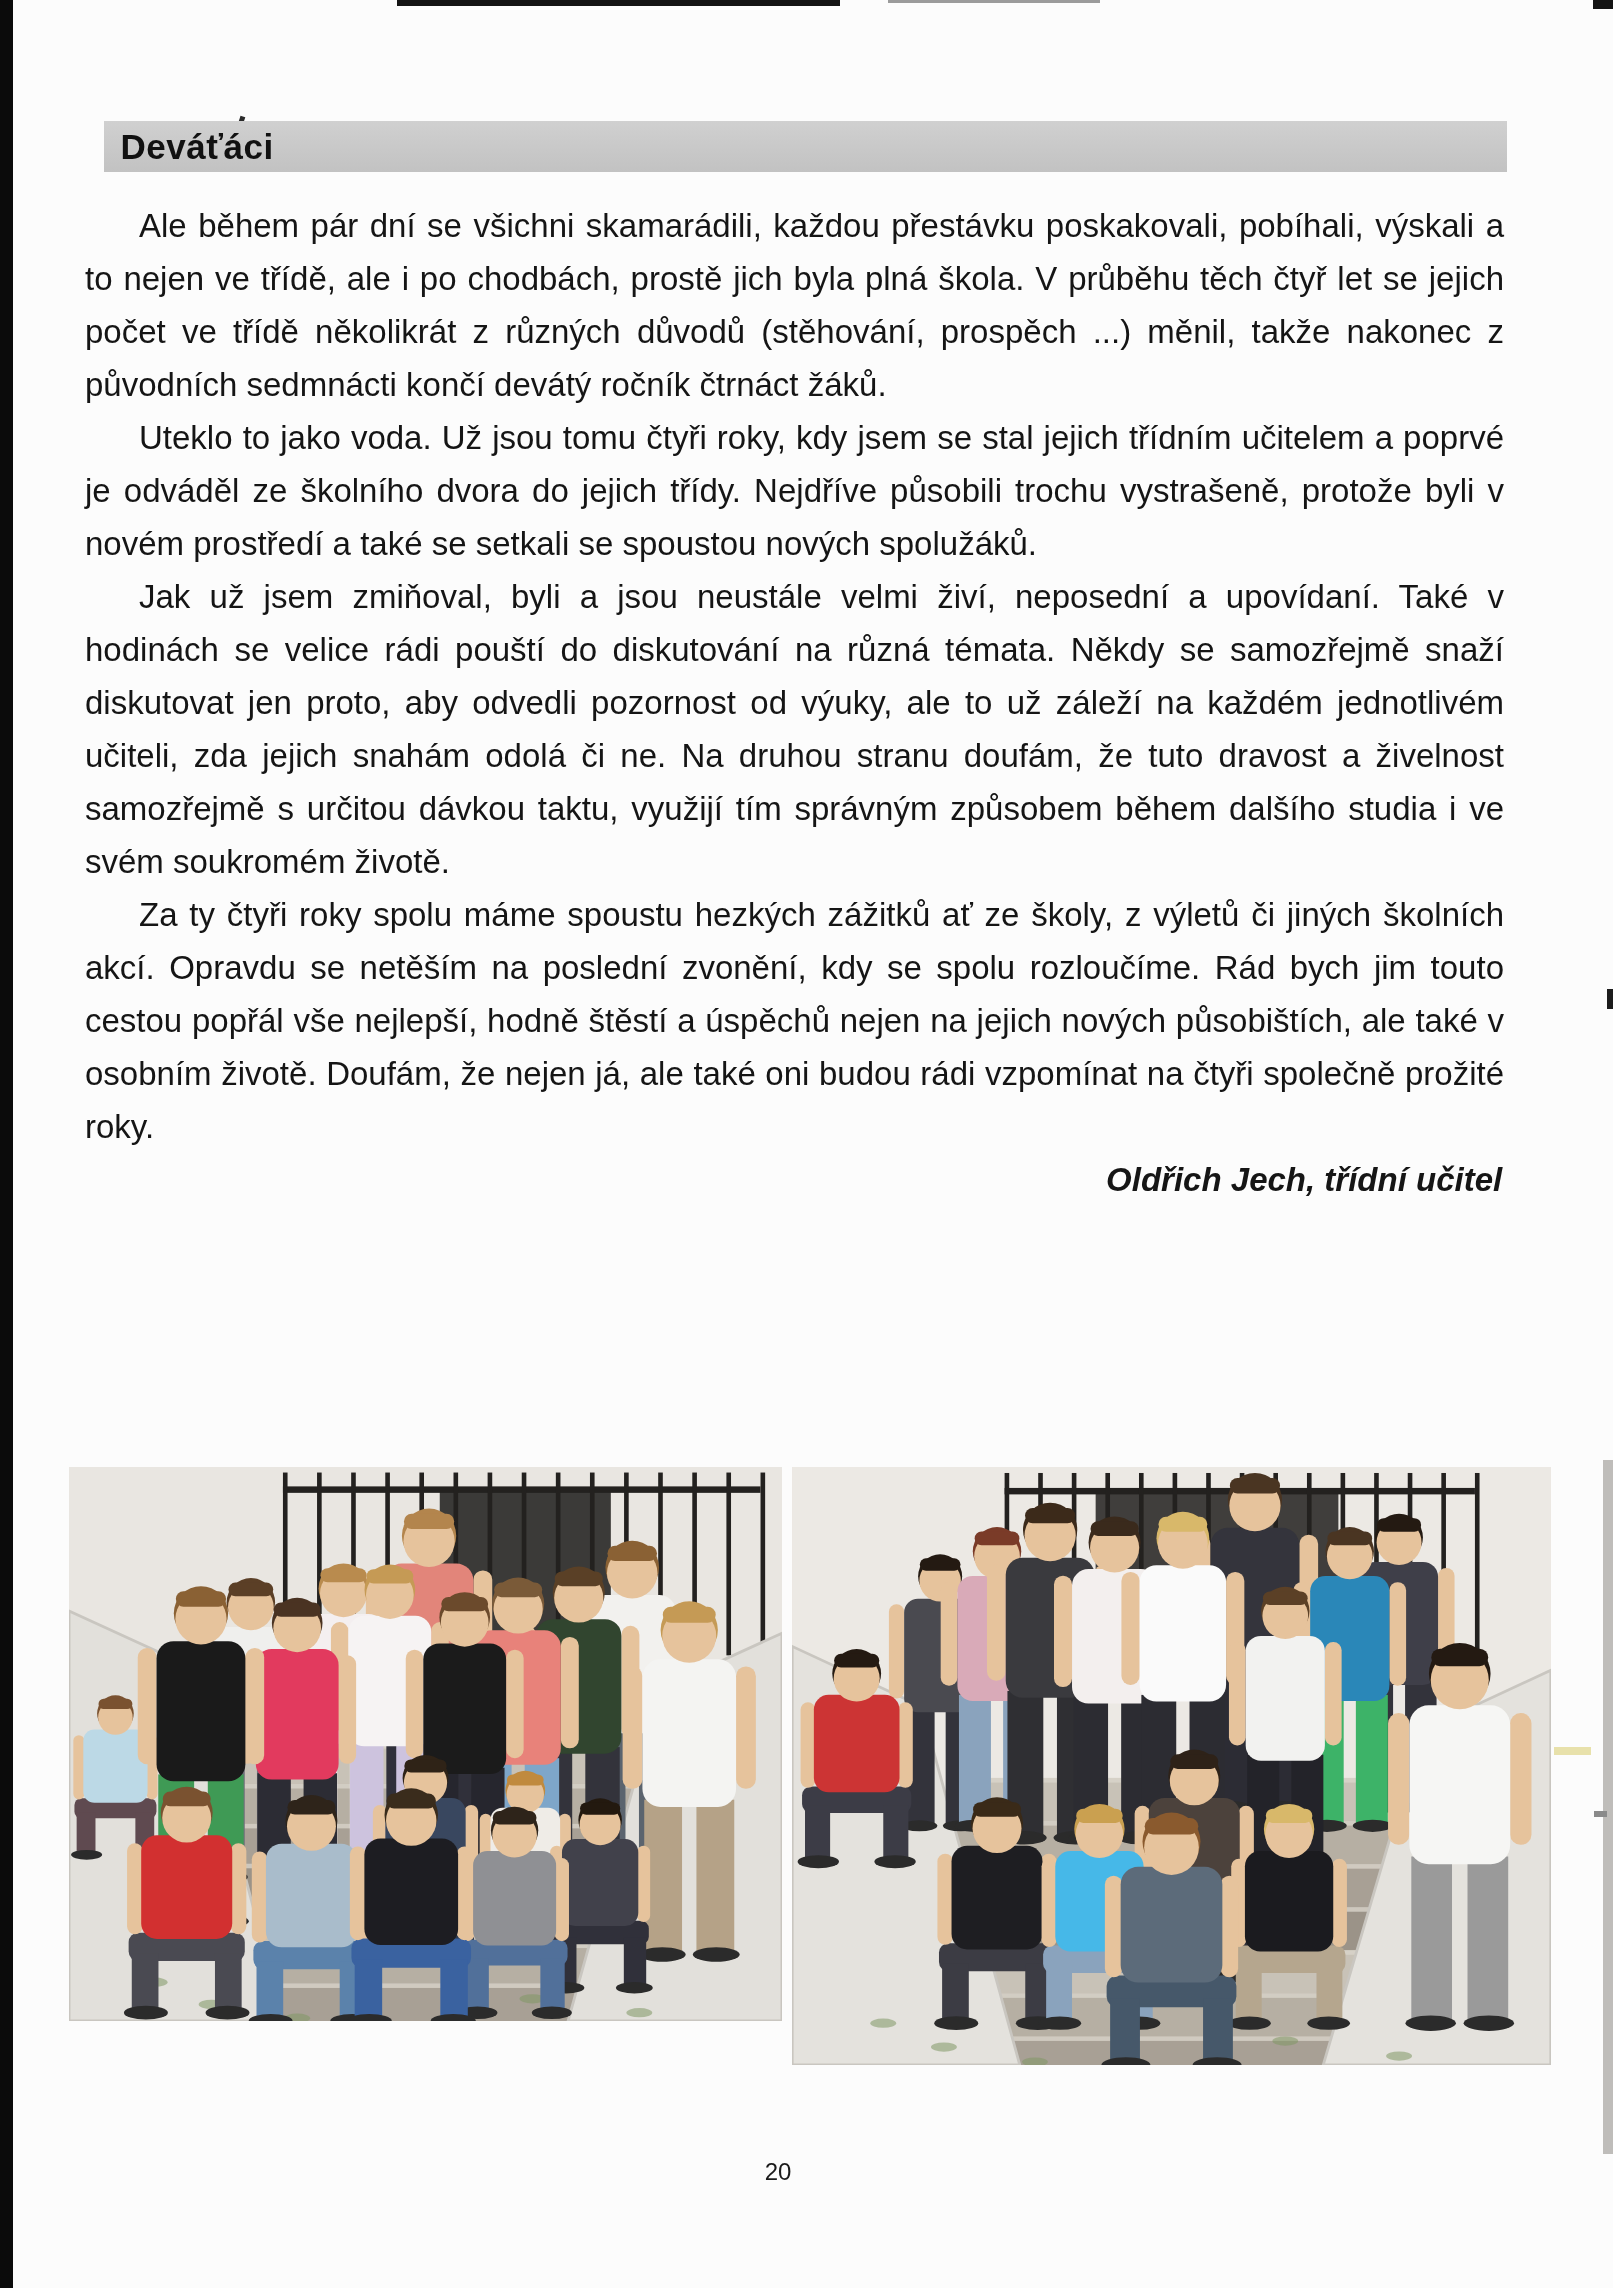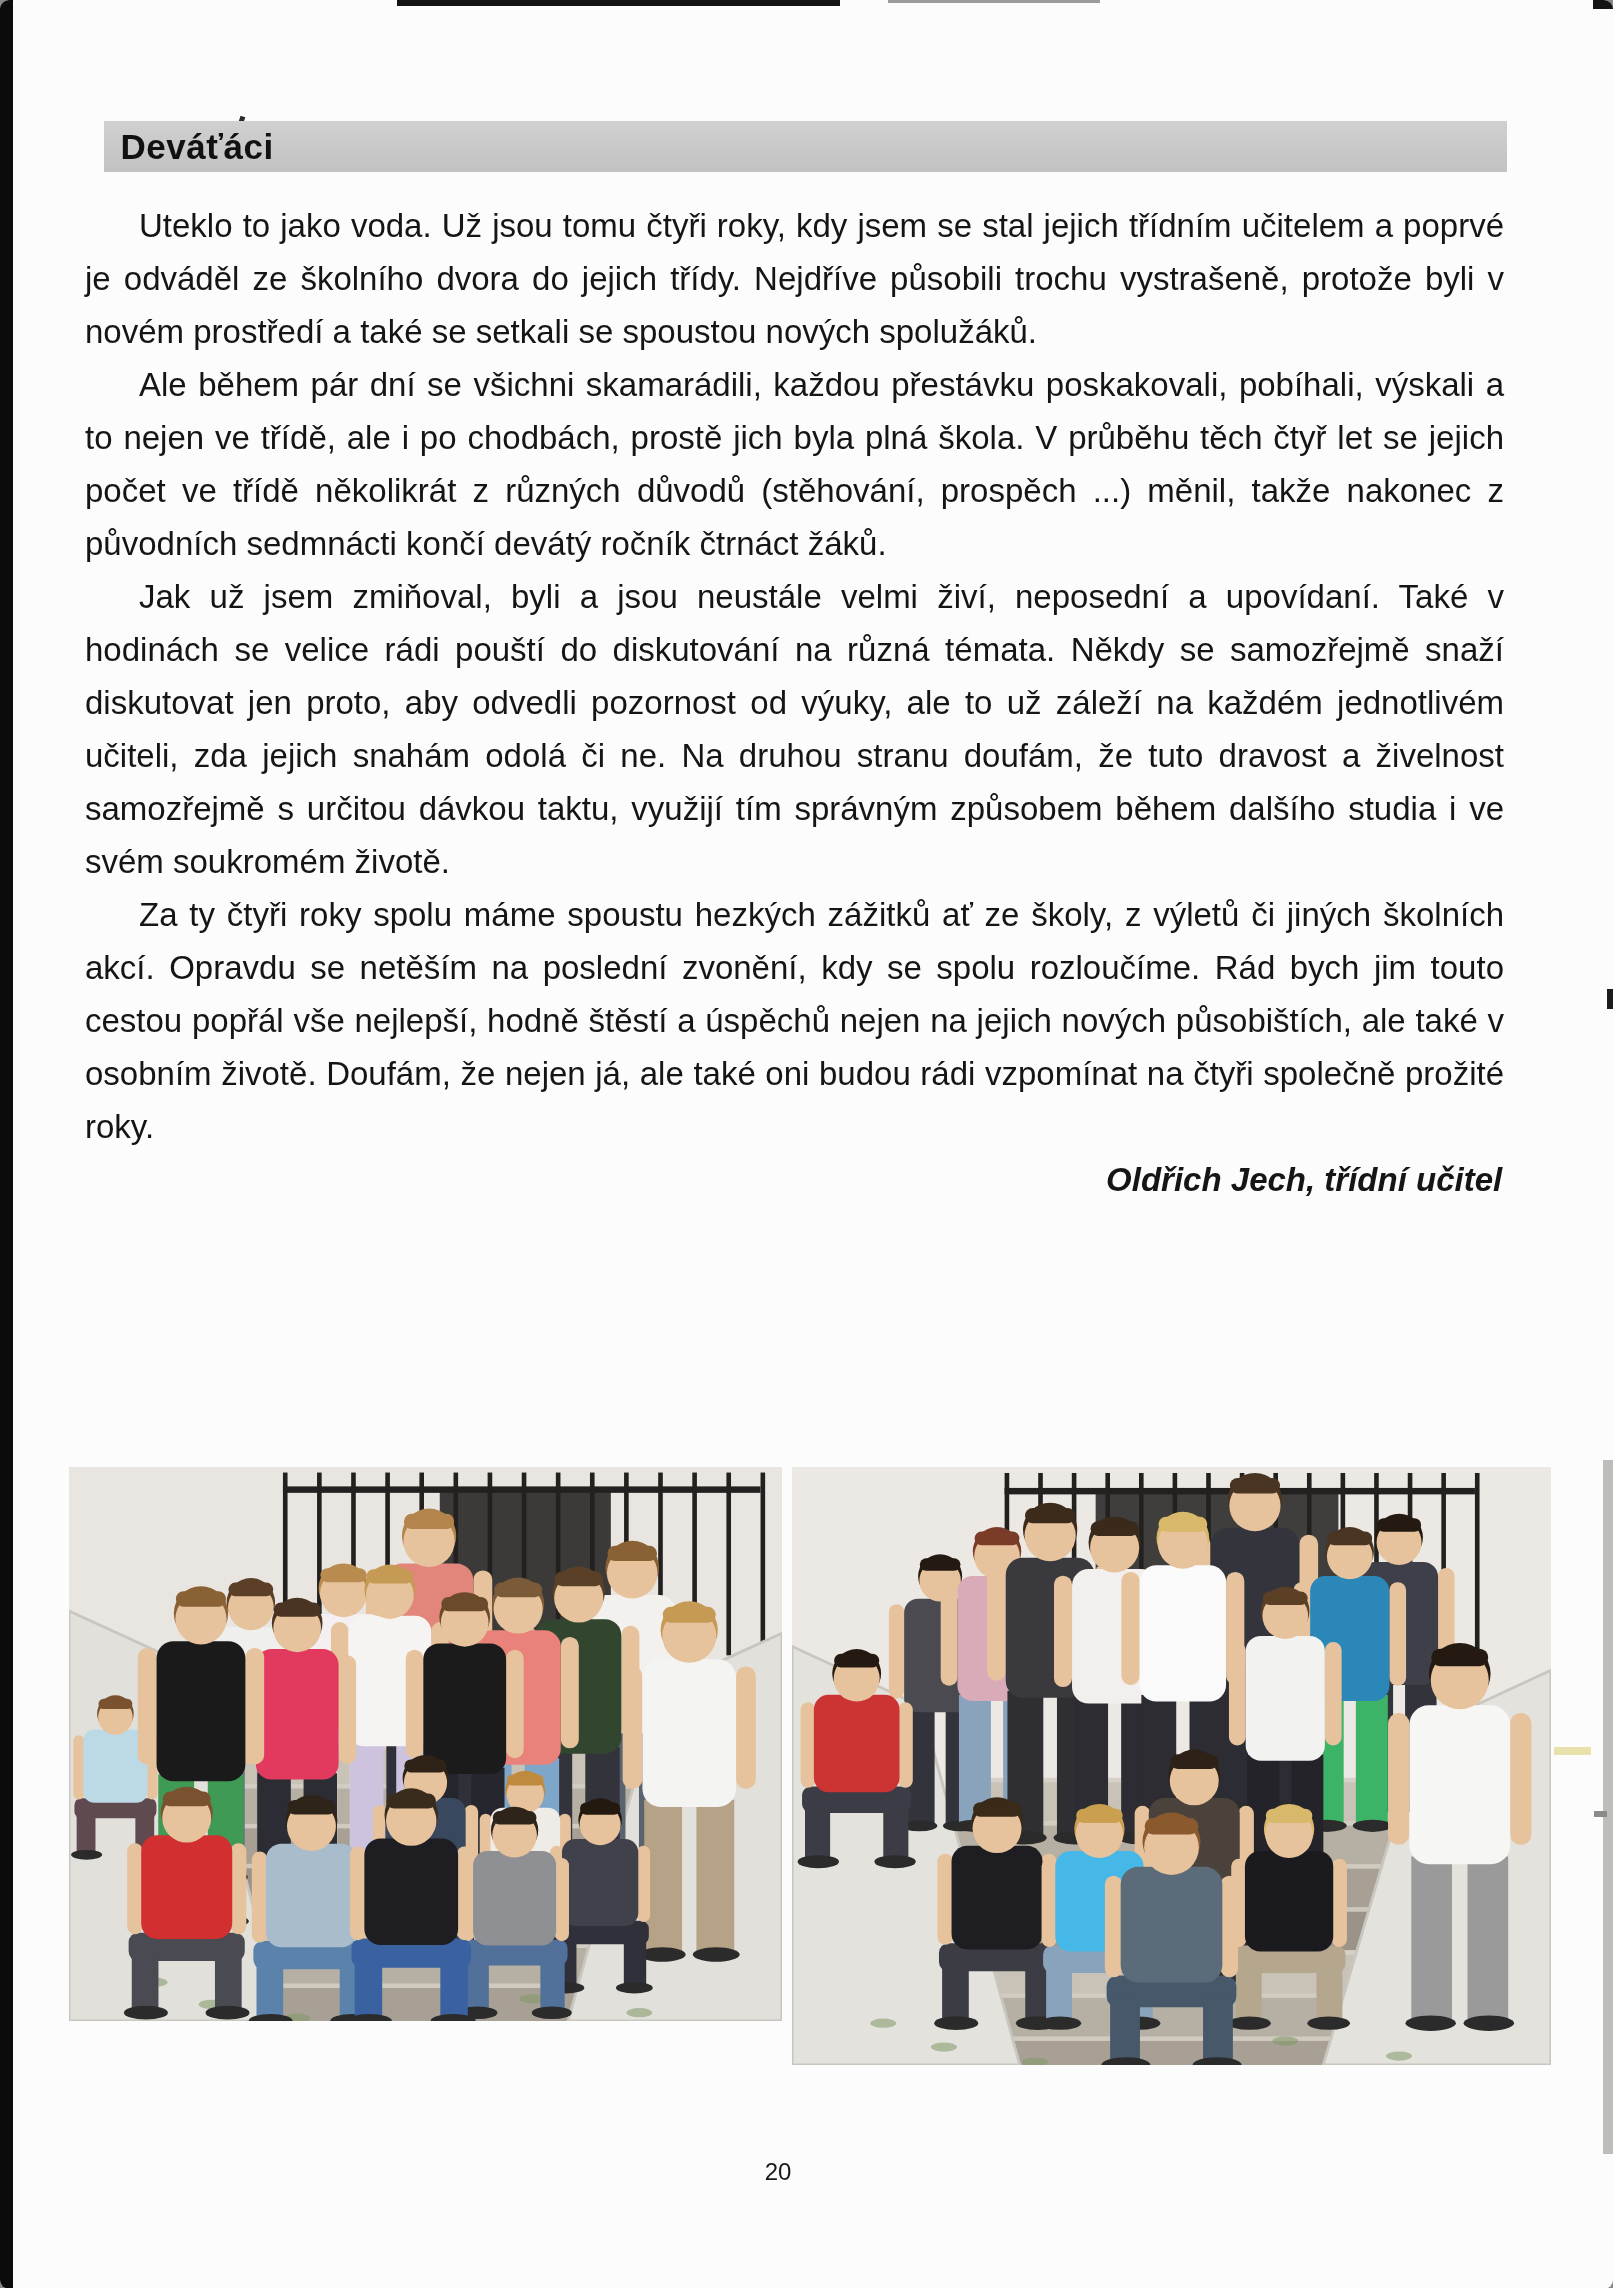--- a/index.html
+++ b/index.html
@@ -3,21 +3,20 @@
 <meta charset="utf-8">
 <style>
   html,body{margin:0;padding:0;background:#888;}
   .page{
     position:relative;
     width:1613px;height:2289px;
     background:#fcfcfc;
     font-family:"Liberation Sans", sans-serif;
     overflow:hidden;
     margin:0 auto;
-    border-radius:9px;
   }
   
   .edge-bar-left{position:absolute;left:0;top:0;width:13px;height:2289px;background:#0b0b0b;}
   .top-dash{position:absolute;left:397px;top:0;width:443px;height:5.5px;background:#141414;}
   .top-dash-faint{position:absolute;left:888px;top:0;width:212px;height:2.8px;background:#9b9b9b;}
   .corner-mark{position:absolute;left:1593px;top:0;width:20px;height:9.2px;background:#141414;}
   .right-dot{position:absolute;left:1607px;top:989px;width:6.5px;height:20px;background:#1c1c1c;}
   .right-strip{position:absolute;left:1603px;top:1460px;width:10px;height:694px;background:#bfbdba;}
   .right-dash-small{position:absolute;left:1594px;top:1811px;width:13px;height:5.5px;background:#8a8a8a;}
   .yellow-dash{position:absolute;left:1554px;top:1747px;width:37px;height:8.3px;background:#ddd37f;opacity:.65;}
@@ -70,22 +69,22 @@
   <div class="right-strip"></div>
   <div class="right-dash-small"></div>
   <div class="yellow-dash"></div>
   <div class="tick-mark"></div>
 
   <div class="header-bar">
     <span class="title">Deváťáci</span>
   </div>
 
   <div class="body-text">
+    <p>Ale během pár dní se všichni skamarádili, každou přestávku poskakovali, pobíhali, výskali a to nejen ve třídě, ale i po chodbách, prostě jich byla plná škola. V průběhu těch čtyř let se jejich počet ve třídě několikrát z různých důvodů (stěhování, prospěch ...) měnil, takže nakonec z původních sedmnácti končí devátý ročník čtrnáct žáků.</p>
     <p>Uteklo to jako voda. Už jsou tomu čtyři roky, kdy jsem se stal jejich třídním učitelem a poprvé je odváděl ze školního dvora do jejich třídy. Nejdříve působili trochu vystrašeně, protože byli v novém prostředí a také se setkali se spoustou nových spolužáků.</p>
-    <p>Ale během pár dní se všichni skamarádili, každou přestávku poskakovali, pobíhali, výskali a to nejen ve třídě, ale i po chodbách, prostě jich byla plná škola. V průběhu těch čtyř let se jejich počet ve třídě několikrát z různých důvodů (stěhování, prospěch ...) měnil, takže nakonec z původních sedmnácti končí devátý ročník čtrnáct žáků.</p>
     <p>Jak už jsem zmiňoval, byli a jsou neustále velmi živí, neposední a upovídaní. Také v hodinách se velice rádi pouští do diskutování na různá témata. Někdy se samozřejmě snaží diskutovat jen proto, aby odvedli pozornost od výuky, ale to už záleží na každém jednotlivém učiteli, zda jejich snahám odolá či ne. Na druhou stranu doufám, že tuto dravost a živelnost samozřejmě s určitou dávkou taktu, využijí tím správným způsobem během dalšího studia i ve svém soukromém životě.</p>
     <p>Za ty čtyři roky spolu máme spoustu hezkých zážitků ať ze školy, z výletů či jiných školních akcí. Opravdu se netěším na poslední zvonění, kdy se spolu rozloučíme. Rád bych jim touto cestou popřál vše nejlepší, hodně štěstí a úspěchů nejen na jejich nových působištích, ale také v osobním životě. Doufám, že nejen já, ale také oni budou rádi vzpomínat na čtyři společně prožité roky.</p>
     <p class="signature">Oldřich Jech, třídní učitel</p>
   </div>
 
   <div class="photo photo-left">
       <svg xmlns="http://www.w3.org/2000/svg" width="713" height="554" viewBox="0 0 772 600" role="img" aria-label="class group photo on outdoor staircase with iron railing, younger class">
         <rect width="772" height="600" fill="#e9e6e1"></rect>
         <rect x="401.44" y="24" width="185.28" height="180" fill="#3b3a38"></rect>
         <rect x="231.6" y="21.000000000000004" width="517.24" height="7" fill="#23211f"></rect>

